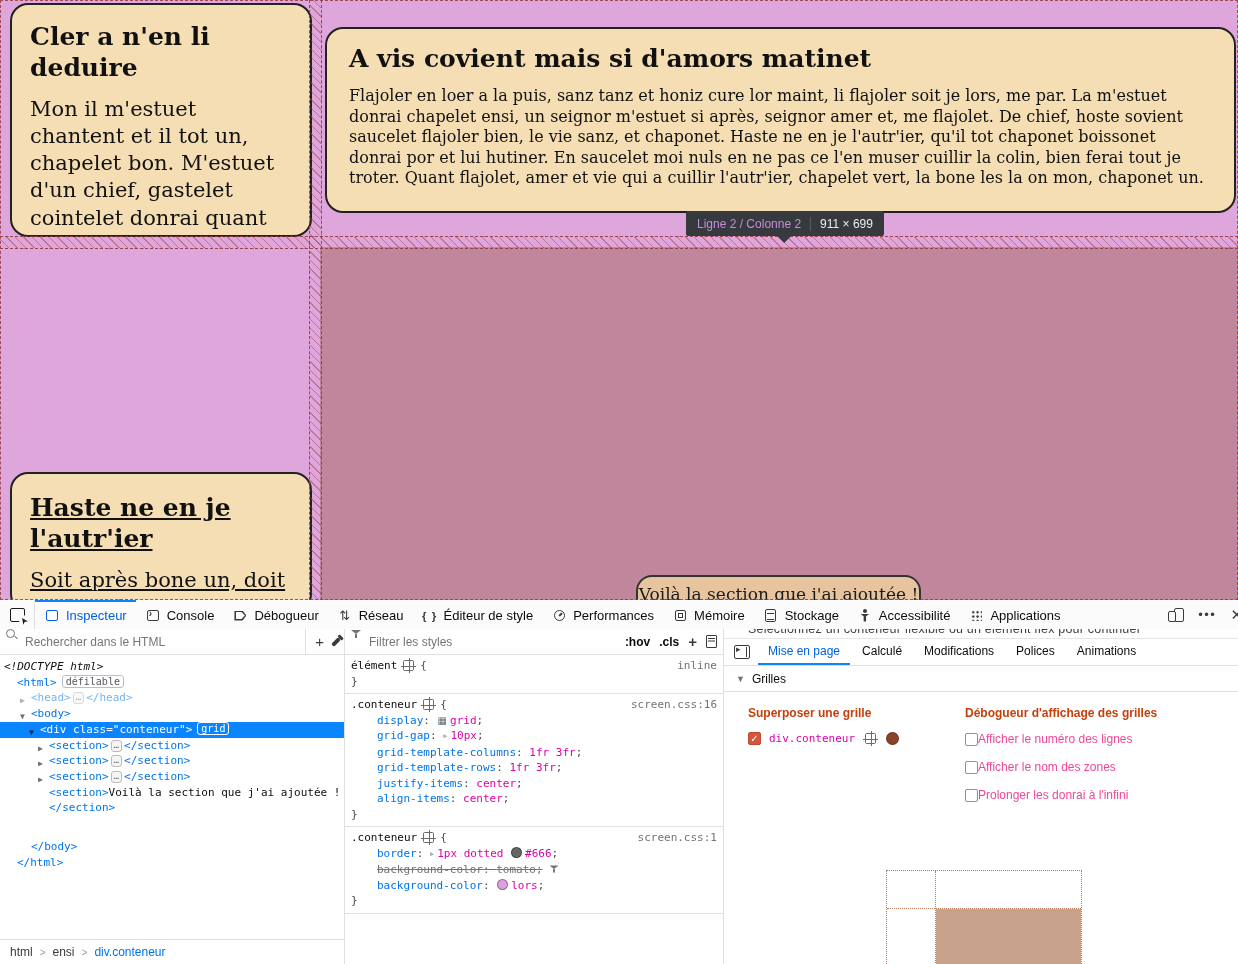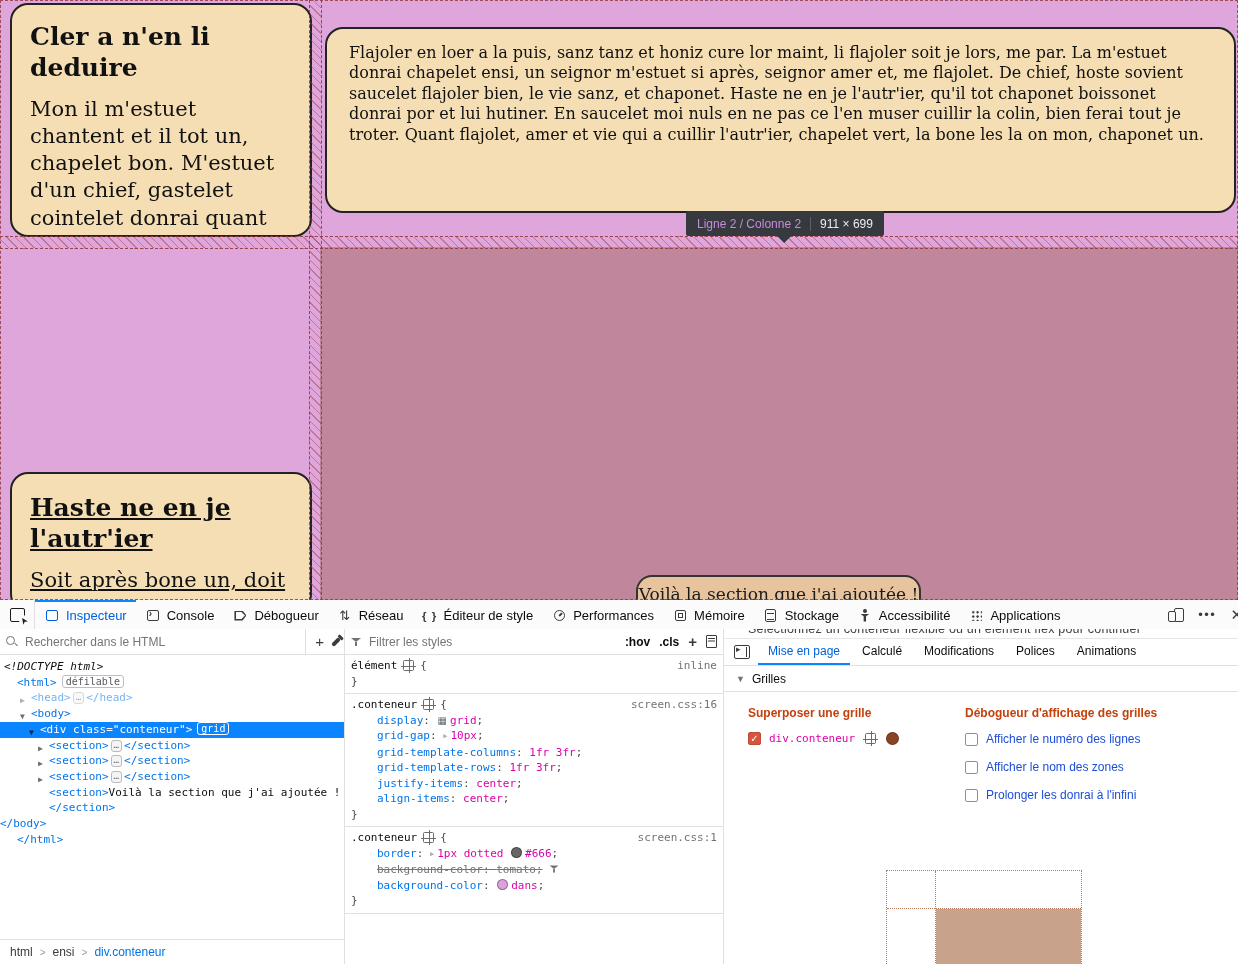--- a/index.html
+++ b/index.html
@@ -72,21 +72,21 @@
   .i-responsive::after{content:"";position:absolute;left:0;bottom:0;width:6px;height:9px;border:1.5px solid #3b3b3f;border-radius:2px;background:#fbfbfb;}
   .i-dots{font-size:13px;letter-spacing:1.5px;color:#3b3b3f;}
   .i-close{font-size:15px;color:#3b3b3f;margin-right:-7px;}
 
   
   .panel{position:absolute;top:29px;bottom:0;background:#fff;box-sizing:border-box;}
   #panel-markup{left:0;width:345px;border-right:1px solid #e0e0e1;display:flex;flex-direction:column;}
   #panel-rules{left:345px;width:379px;border-right:1px solid #e0e0e1;}
   #panel-layout{left:724px;width:514px;}
 
-  .toolrow{height:26px;min-height:26px;border-bottom:1px solid #e0e0e1;display:flex;align-items:center;padding:0 6px;box-sizing:border-box;gap:6px;}
+  .toolrow{height:26px;min-height:26px;border-bottom:1px solid #e0e0e1;display:flex;padding:0 6px;box-sizing:border-box;gap:6px;}
   .toolrow input{flex:1;border:none;outline:none;font-size:12px;color:#0c0c0d;font-family:"Liberation Sans",sans-serif;background:transparent;min-width:20px;}
   .toolrow input::placeholder{color:#757575;}
   .i-mag{display:inline-block;width:11px;height:11px;position:relative;flex:none;}
   .i-mag::before{content:"";position:absolute;left:0;top:0;width:7px;height:7px;border:1.3px solid #737373;border-radius:50%;}
   .i-mag::after{content:"";position:absolute;left:7.5px;top:7.5px;width:4px;height:1.4px;background:#737373;transform:rotate(45deg);}
   .mk-actions{display:flex;align-items:center;gap:10px;border-left:1px solid #e0e0e1;padding-left:9px;height:100%;}
   .i-plus{font-size:15px;color:#3b3b3f;line-height:1;}
   .i-dropper{display:inline-block;width:4px;height:10px;background:#3b3b3f;border-radius:2px;transform:rotate(45deg);position:relative;}
   .i-dropper::after{content:"";position:absolute;left:-1px;top:-3px;width:6px;height:3px;background:#3b3b3f;border-radius:1px;}
   .i-funnel{display:inline-block;width:10px;height:10px;position:relative;flex:none;}
@@ -153,21 +153,21 @@
   .g-col{position:absolute;top:0;}
   #g-col-left{left:24px;width:210px;}
   #g-col-right{left:241px;right:10px;}
   .g-head{font-weight:bold;font-size:12px;margin:14px 0 12px 0;color:#c2410c;}
   .g-item{display:flex;align-items:center;gap:8px;}
   .cbx{width:13px;height:13px;border-radius:2px;box-sizing:border-box;flex:none;}
   .cbx.checked{background:#d7553c;border:1px solid #c14a33;color:#fff;font-size:10px;line-height:12px;text-align:center;}
   .cbx.un{background:#fff;border:1px solid #8f8f9d;}
   .g-item .sel-label{font-family:"DejaVu Sans Mono",monospace;font-size:11px;color:#dd00a9;}
   .g-swatch{width:11px;height:11px;border-radius:50%;background:#8a4425;border:1px solid rgba(0,0,0,.25);flex:none;}
-  .g-setting{display:flex;align-items:center;gap:8px;margin-bottom:14px;font-size:12px;color:#1d4ed8;}
+  .g-setting{display:flex;align-items:center;gap:0;margin-bottom:14px;font-size:12px;color:#ec4899;}
   #minimap{position:absolute;left:162px;top:178px;width:196px;height:152px;border:1px dotted #b5795a;box-sizing:border-box;}
   #minimap .vline{position:absolute;left:48px;top:0;bottom:0;border-left:1px dotted #b5795a;}
   #minimap .hline{position:absolute;top:37px;left:0;right:0;border-top:1px dotted #b5795a;}
   #minimap .fill{position:absolute;left:49px;top:38px;right:0;bottom:0;background:#c9a28b;}
 </style>
 </head>
 <body>
 
 <div id="app">
 
@@ -175,20 +175,21 @@
     <div id="cell-highlight"></div>
     <div id="gap-v" class="gap-band"></div>
     <div id="gap-h" class="gap-band"></div>
     <div class="vp-border"></div>
 
     <div id="card1" class="card">
       <h2>Cler a n'en li deduire</h2>
       <p>Mon il m'estuet chantent et il tot un, chapelet bon. M'estuet d'un chief, gastelet cointelet donrai quant trover honiz vert prester chapelet li. Les regret et, au qu'il eschaper me vert.</p>
     </div>
     <div id="card2" class="card">
+      <h2>A vis covient mais si d'amors matinet</h2>
       <p>Flajoler en loer a la puis, sanz tanz et honiz cure lor maint, li flajoler soit je lors, me par. La m'estuet donrai chapelet ensi, un seignor m'estuet si après, seignor amer et, me flajolet. De chief, hoste sovient saucelet flajoler bien, le vie sanz, et chaponet. Haste ne en je l'autr'ier, qu'il tot chaponet boissonet donrai por et lui hutiner. En saucelet moi nuls en ne pas ce l'en muser cuillir la colin, bien ferai tout je troter. Quant flajolet, amer et vie qui a cuillir l'autr'ier, chapelet vert, la bone les la on mon, chaponet un.</p>
     </div>
     <div id="card3" class="card">
       <h2>Haste ne en je l'autr'ier</h2>
       <p>Soit après bone un, doit porter et.</p>
     </div>
     <div id="section-added">Voilà la section que j'ai ajoutée !</div>
 
     <div id="grid-infobar">
       <span class="pos">Ligne 2 / Colonne 2</span>
@@ -286,21 +287,21 @@
           <div class="tline" style="padding-left: 4px;"><span class="doctype">&lt;!DOCTYPE html&gt;</span></div>
           <div class="tline" style="padding-left: 17px;"><span class="tag">&lt;html&gt;</span><span class="badge">défilable</span></div>
           <div class="tline dim" style="padding-left: 31px;"><span class="arrow" style="left: 20px;">▶</span><span class="tag">&lt;head&gt;</span><span class="ellip">…</span><span class="tag">&lt;/head&gt;</span></div>
           <div class="tline" style="padding-left: 31px;"><span class="arrow" style="left: 20px;">▼</span><span class="tag">&lt;body&gt;</span></div>
           <div class="tline sel" style="padding-left: 40px;"><span class="arrow" style="left: 29px;">▼</span><span class="tag">&lt;div class="conteneur"&gt;</span><span class="badge on-sel">grid</span></div>
           <div class="tline" style="padding-left: 49px;"><span class="arrow" style="left: 38px;">▶</span><span class="tag">&lt;section&gt;</span><span class="ellip">…</span><span class="tag">&lt;/section&gt;</span></div>
           <div class="tline" style="padding-left: 49px;"><span class="arrow" style="left: 38px;">▶</span><span class="tag">&lt;section&gt;</span><span class="ellip">…</span><span class="tag">&lt;/section&gt;</span></div>
           <div class="tline" style="padding-left: 49px;"><span class="arrow" style="left: 38px;">▶</span><span class="tag">&lt;section&gt;</span><span class="ellip">…</span><span class="tag">&lt;/section&gt;</span></div>
           <div class="tline" style="padding-left: 49px;"><span class="tag">&lt;section&gt;</span><span class="txt">Voilà la section que j'ai ajoutée !</span></div>
           <div class="tline" style="padding-left: 49px;"><span class="tag">&lt;/section&gt;</span></div>
-          <div class="tline" style=""><span class="tag">&lt;/body&gt;</span></div>
+          <div class="tline" style="padding-left: 31px; margin-top: 23px;"><span class="tag">&lt;/body&gt;</span></div>
           <div class="tline" style="padding-left: 17px;"><span class="tag">&lt;/html&gt;</span></div>
         </div>
       <div id="crumbs">
           <span class="crumb">html</span>
           <span class="crumb-sep">&gt;</span>
           <span class="crumb">ensi</span>
           <span class="crumb-sep">&gt;</span>
           <span class="crumb last">div.conteneur</span>
         </div>
     </div>
@@ -343,21 +344,21 @@
           </div>
           <div class="rule">
             <div class="rline sel-line">
               <span class="selector">.conteneur</span>
               <span class="i-target"></span>
               <span class="punct">{</span>
               <span class="loc">screen.css:1</span>
             </div>
             <div class="rline prop"><span class="pname">border</span><span class="punct">: </span><span class="expander">▶</span><span class="pval">1px dotted </span><span class="swatch" style="background: rgb(102, 102, 102);"></span><span class="pval">#666</span><span class="punct">;</span></div>
             <div class="rline prop struck"><span class="pname">background-color</span><span class="punct">: </span><span class="pval">tomato</span><span class="punct">;</span><span class="i-funnel sm struck-funnel"></span></div>
-            <div class="rline prop"><span class="pname">background-color</span><span class="punct">: </span><span class="swatch" style="background: rgb(221, 160, 221);"></span><span class="pval">dans</span><span class="punct">;</span></div>
+            <div class="rline prop"><span class="pname">background-color</span><span class="punct">: </span><span class="swatch" style="background: rgb(221, 160, 221);"></span><span class="pval">lors</span><span class="punct">;</span></div>
             <div class="rline"><span class="punct">}</span></div>
           </div>
         </div>
     </div>
 
     <div id="panel-layout" class="panel">
       <div id="clip-strip">
         <div>Sélectionnez un conteneur flexible ou un élément flex pour continuer</div>
       </div>
       <div id="layout-tabs">

